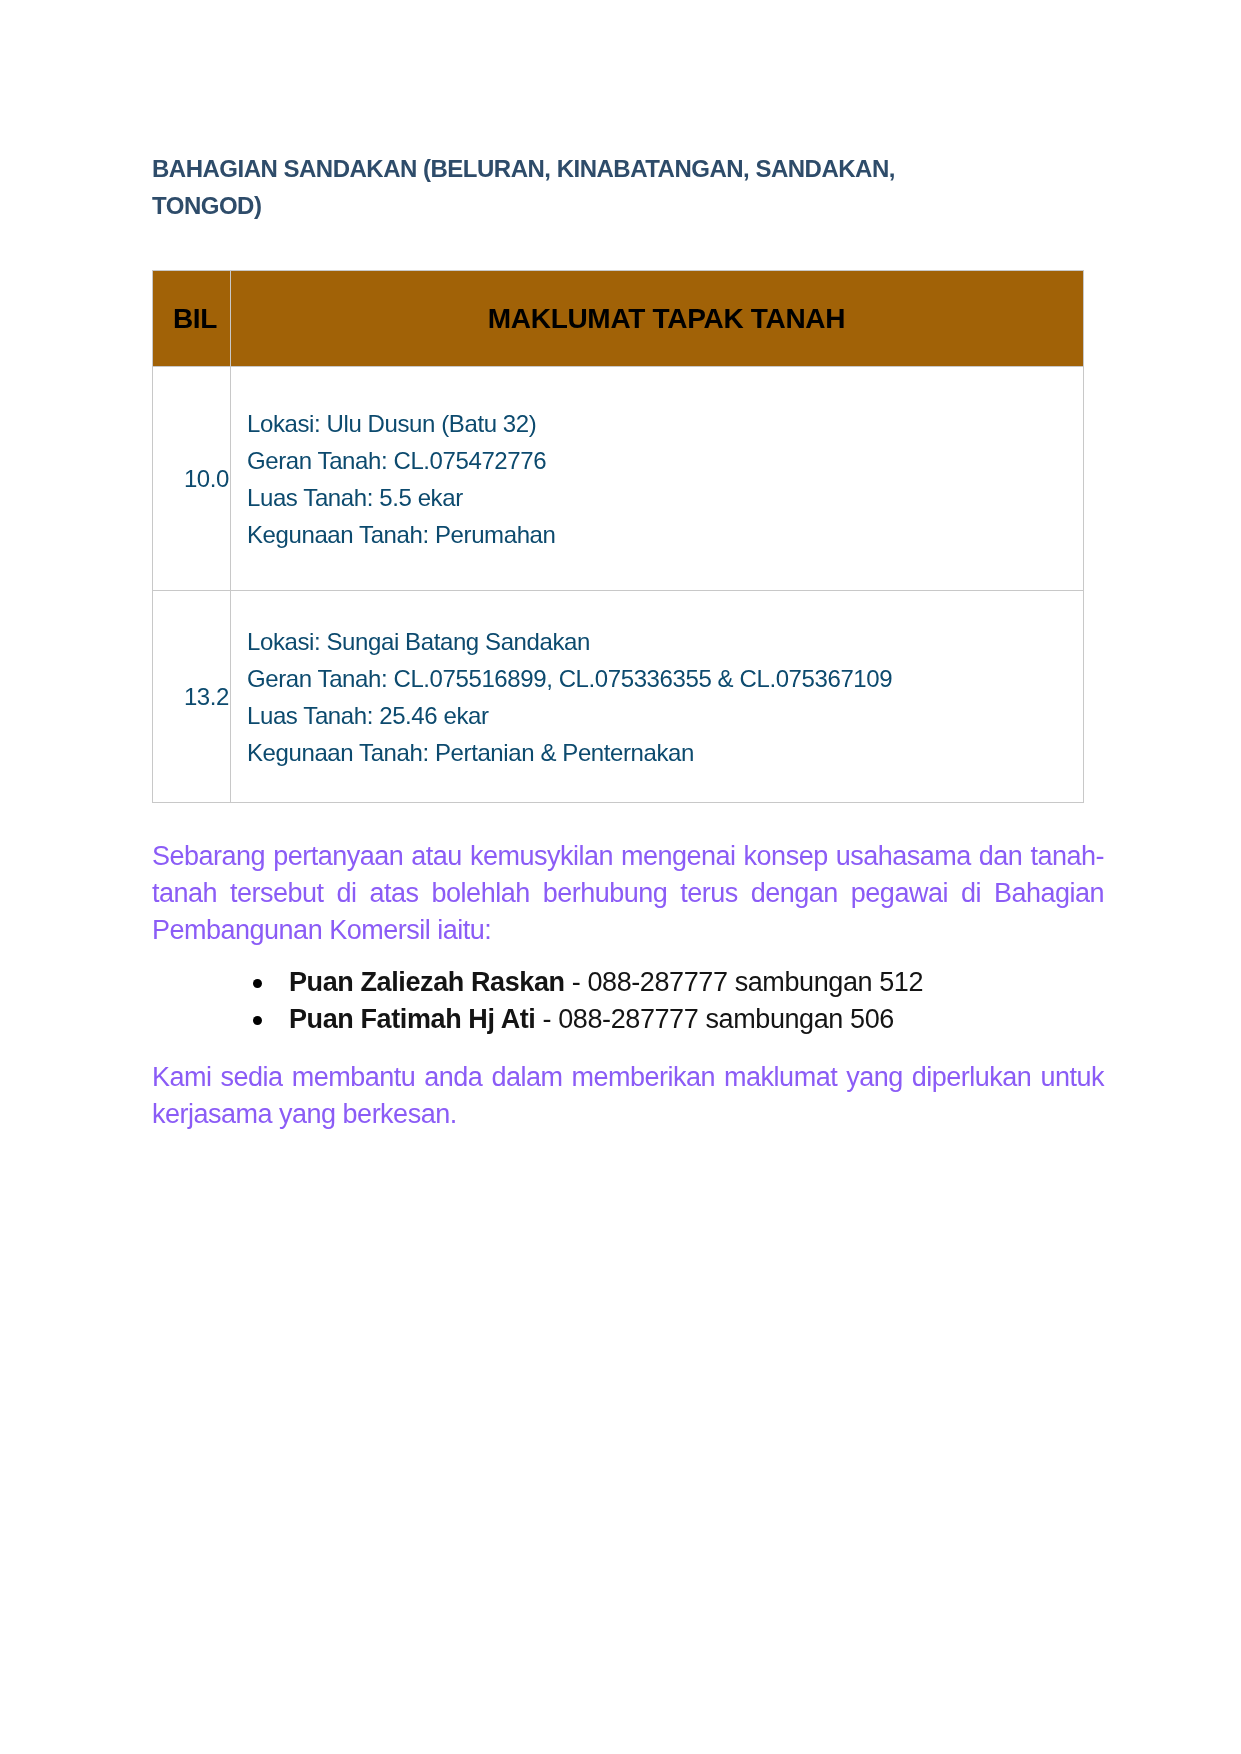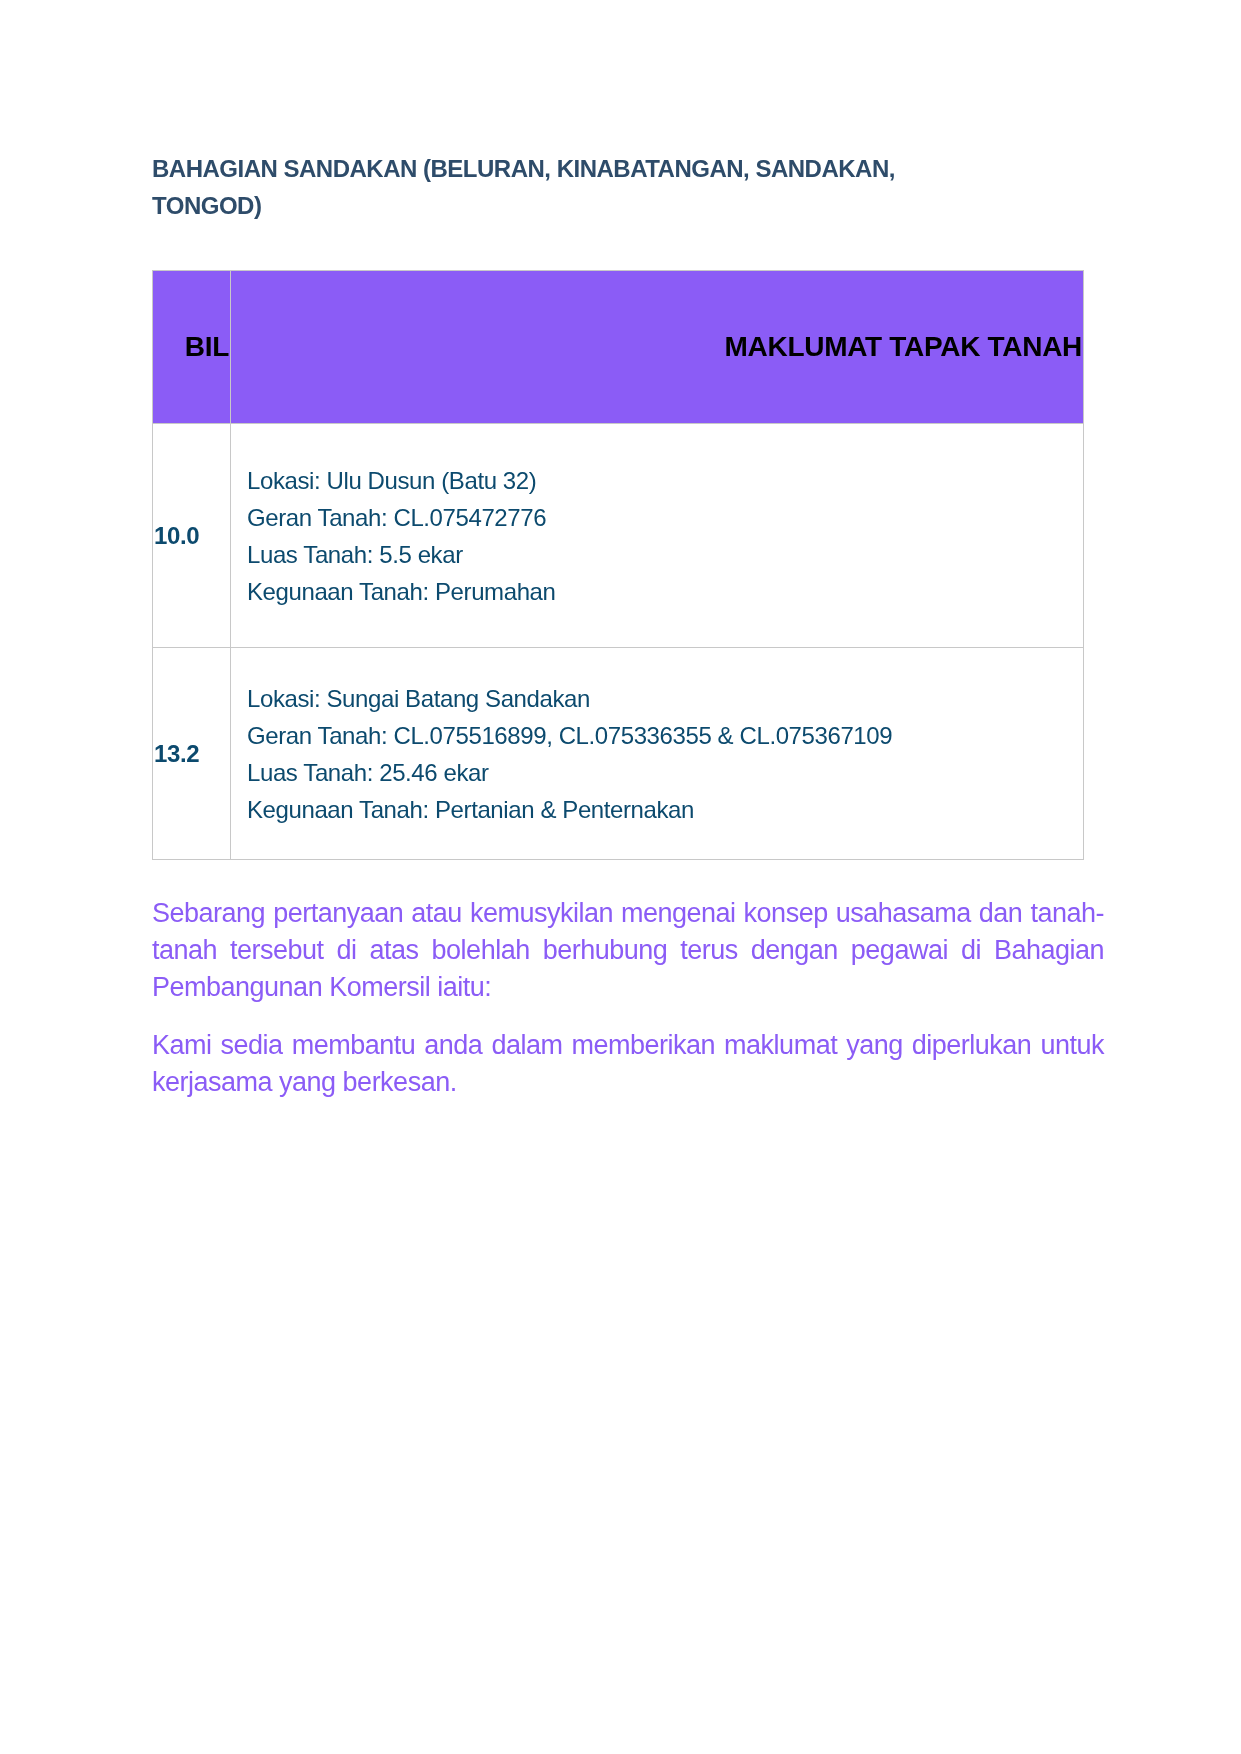--- a/index.html
+++ b/index.html
@@ -36,39 +36,38 @@
     width: 932px;
     margin-top: 46px;
   }
   col.col-bil { width: 78px; }
   .land-table th, .land-table td {
     border: 1px solid #C8C8C8;
     vertical-align: middle;
     box-sizing: border-box;
   }
   .land-table thead th {
-    background: #8b5cf6;
-    height: 153px;
+    background: #a16207;
+    height: 96px;
     font-size: 28px;
     font-weight: bold;
     letter-spacing: -0.3px;
-    text-align: right;
+    text-align: center;
     color: #000000;
   }
   th.th-bil { padding-left: 8px; }
   th.th-info { padding-left: 20px; }
   .land-table td {
     font-size: 24px;
     letter-spacing: -0.4px;
     color: #0c4a6e;
     margin-left: 36px;
   }
   td.td-bil {
-    text-align: left;
-    font-weight: bold;
+    text-align: right;
   }
   tr.row-1 td { height: 224px; }
   tr.row-2 td { height: 212px; }
   td.td-info {
     padding-left: 16px;
     padding-right: 10px;
     line-height: 37px;
     white-space: pre-line;
   }
   p.para {
@@ -137,16 +136,26 @@
         <td class="td-info">Lokasi: Sungai Batang Sandakan
 Geran Tanah: CL.075516899, CL.075336355 &amp; CL.075367109
 Luas Tanah: 25.46 ekar
 Kegunaan Tanah: Pertanian &amp; Penternakan</td>
       </tr>
     </tbody>
   </table>
 
   <p class="para para-intro">Sebarang pertanyaan atau kemusykilan mengenai konsep usahasama dan tanah-tanah tersebut di atas bolehlah berhubung terus dengan pegawai di Bahagian Pembangunan Komersil iaitu:</p>
 
+  <ul class="contact-list">
+    <li>
+      <span class="bullet-dot"></span>
+      <span class="li-text"><span class="contact-name">Puan Zaliezah Raskan</span><span> - 088-287777 sambungan 512</span></span>
+    </li>
+    <li>
+      <span class="bullet-dot"></span>
+      <span class="li-text"><span class="contact-name">Puan Fatimah Hj Ati</span><span> - 088-287777 sambungan 506</span></span>
+    </li>
+  </ul>
 
   <p class="para para-closing">Kami sedia membantu anda dalam memberikan maklumat yang diperlukan untuk kerjasama yang berkesan.</p>
 
 </div>
 
 </body></html>

